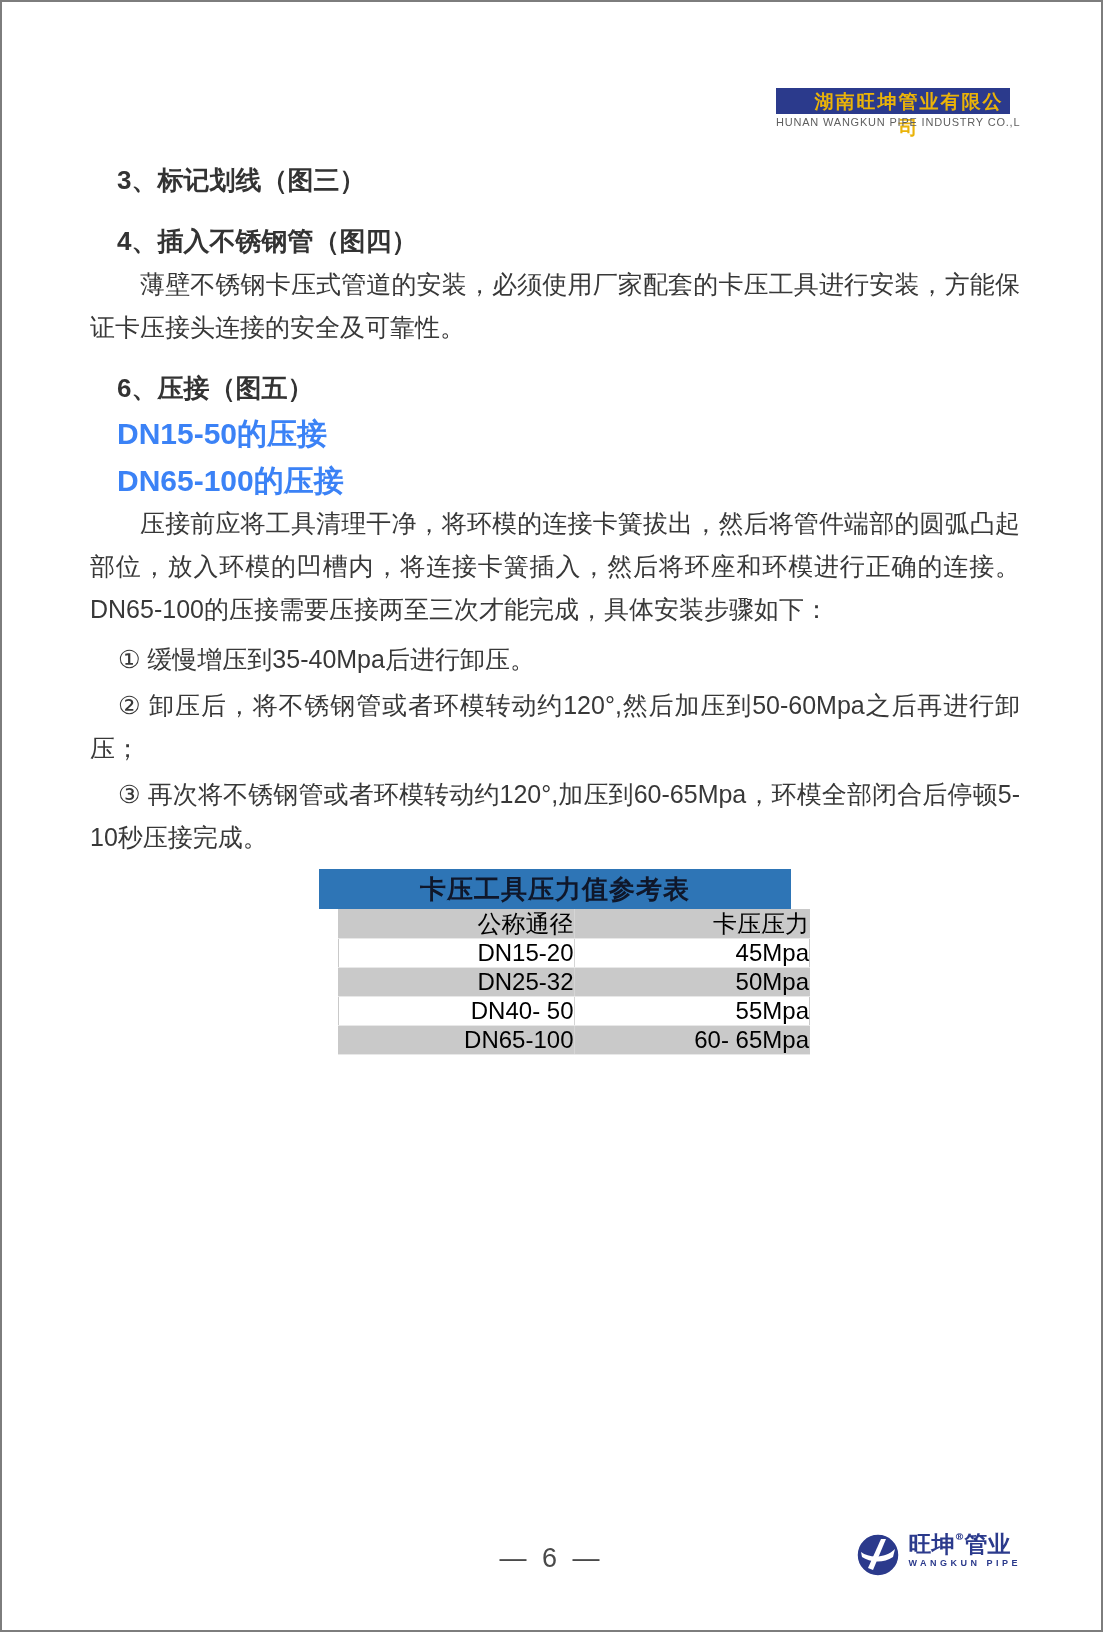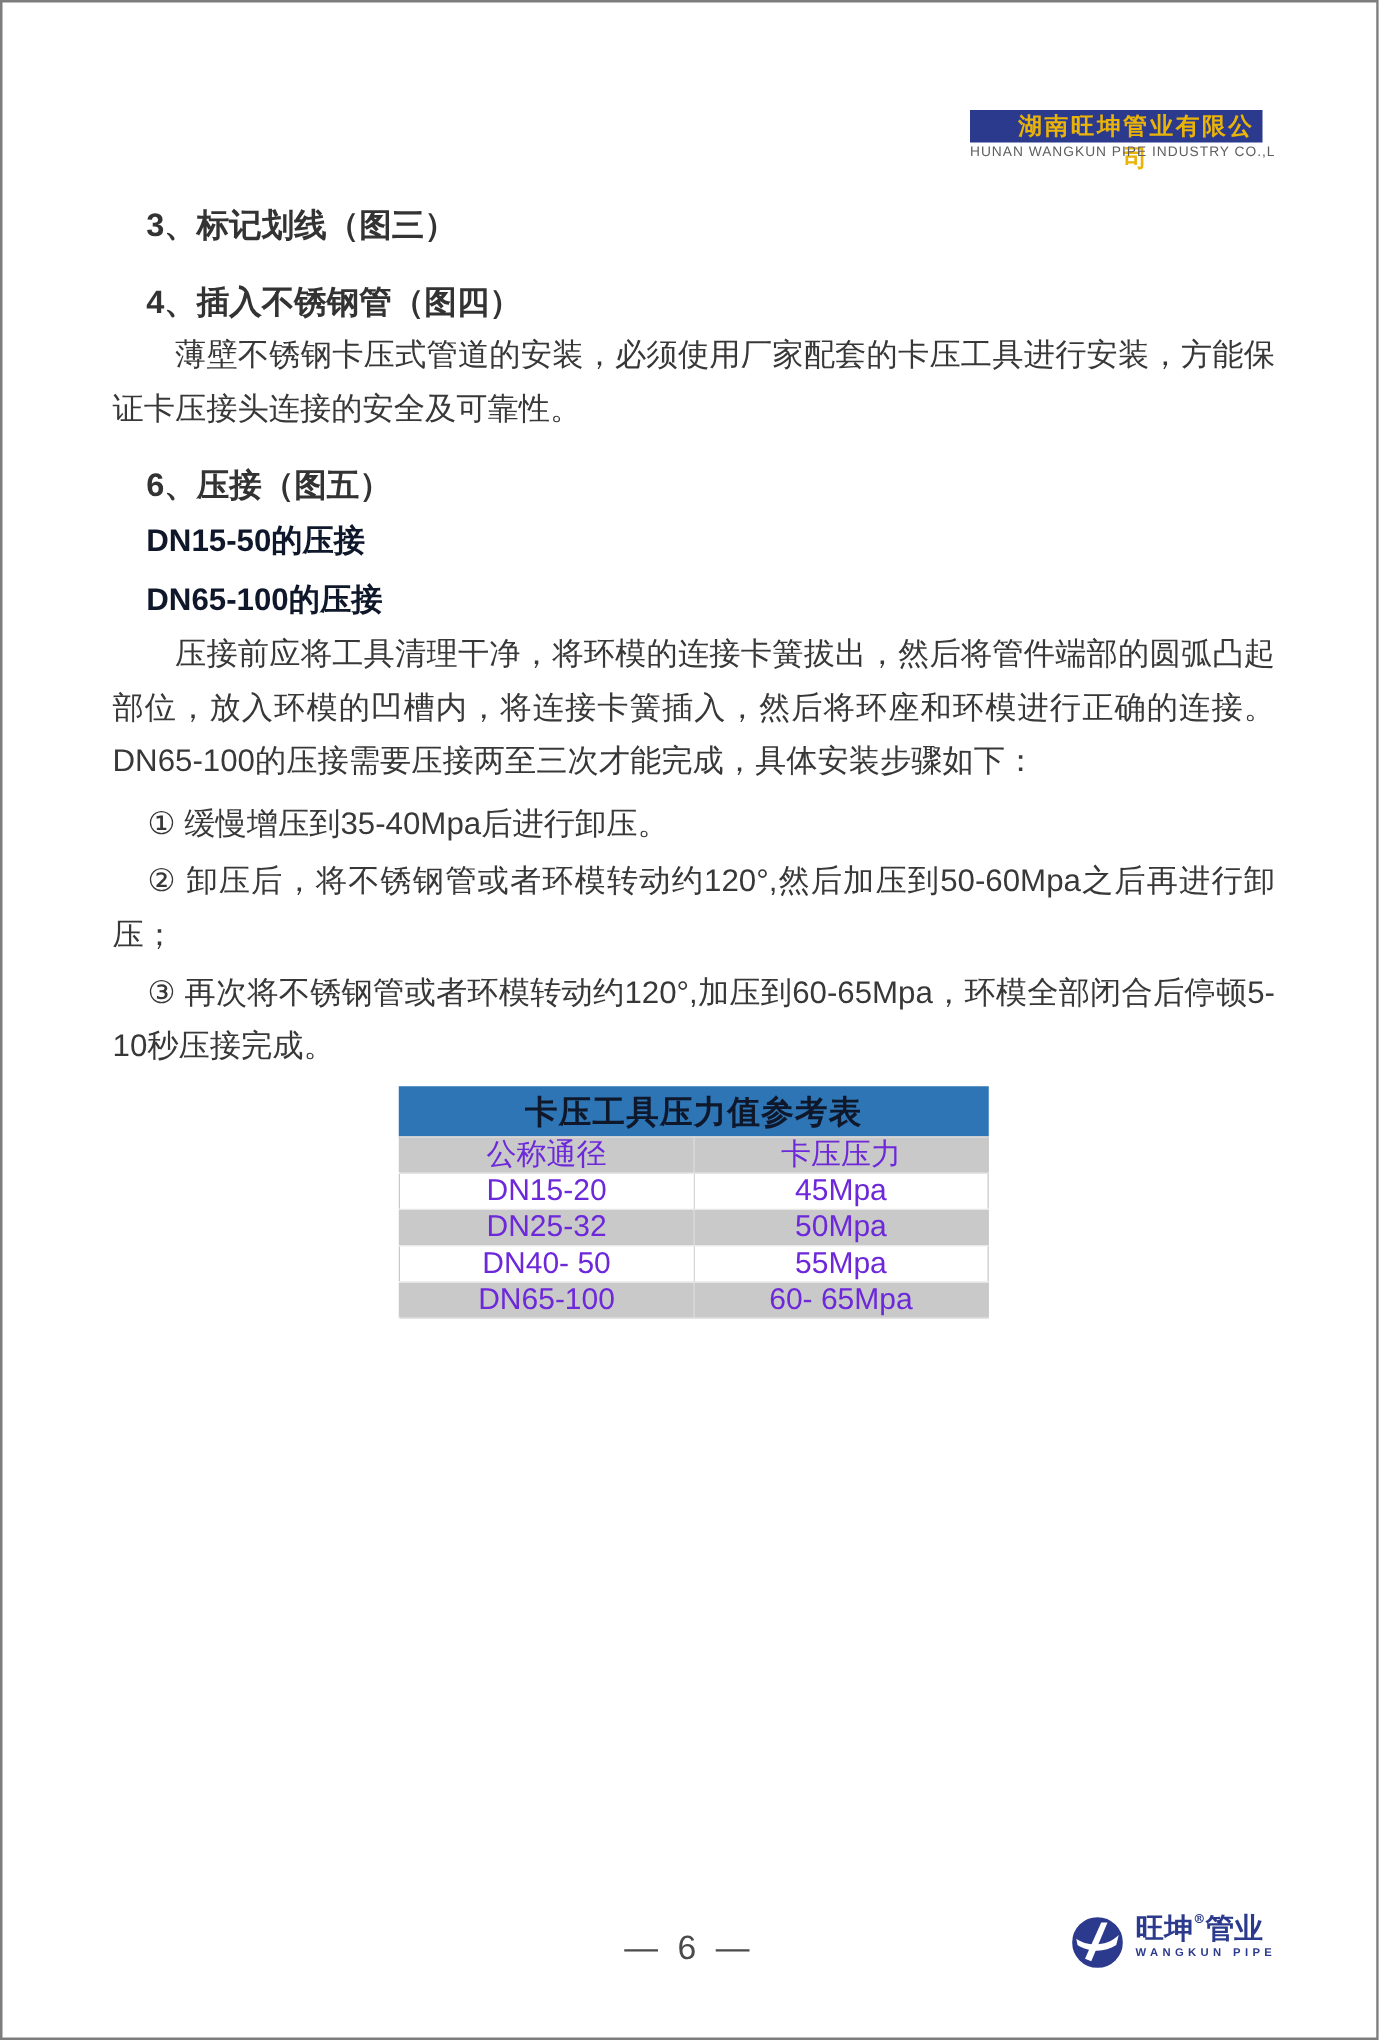--- a/index.html
+++ b/index.html
@@ -27,42 +27,43 @@
     font-size:11px;color:#5f5f5f;letter-spacing:0.8px;white-space:nowrap;
   }
   
   .content{position:absolute;top:150px;left:88px;width:930px;}
   .heading{
     font-size:26px;font-weight:bold;line-height:43px;
     margin:18px 0 0;padding-left:27px;color:#333333;
   }
   .heading.first{margin-top:7px;}
   .subheading{
-    font-size:25px;font-weight:bold;line-height:43px;
-    margin:0;padding-left:27px;color:#0f172a;
+    font-size:30px;font-weight:bold;line-height:43px;
+    margin:0;padding-left:27px;color:#3b82f6;
   }
   .para{
     font-size:25px;line-height:43px;margin:0;
     text-indent:2em;text-align:justify;
   }
   .step{
     font-size:25px;line-height:43px;margin:3px 0 0;
     text-indent:28px;text-align:justify;
   }
   
   .table-wrap{width:472px;margin:10px auto 0;}
   .table-title{
     background:#2e75b6;color:#0f172a;
     font-size:26px;font-weight:bold;line-height:40px;height:40px;
     text-align:center;letter-spacing:1px;
   }
   table.press{
     width:100%;border-collapse:collapse;table-layout:fixed;
-    font-size:24px;color:#6d28d9;text-align:center;
+    font-size:24px;color:#000000;text-align:right;
     border:1px solid #c9c9c9;
+    margin-left:19px;
   }
   table.press td{
     height:28px;line-height:28px;padding:0;
     border-right:1px solid #d5d5d5;border-bottom:1px solid #e8e8e8;
   }
   table.press td:last-child{border-right:none;}
   tr.row-gray td{background:#c9c9c9;}
   tr.row-white td{background:#ffffff;}
   
   .page-number{

